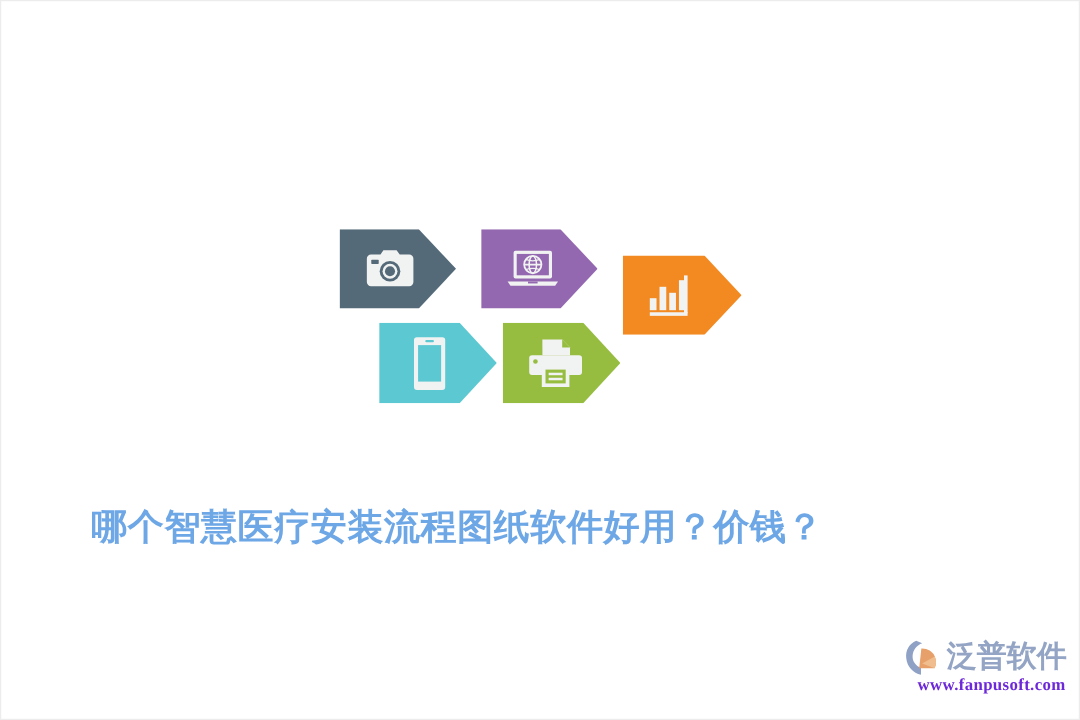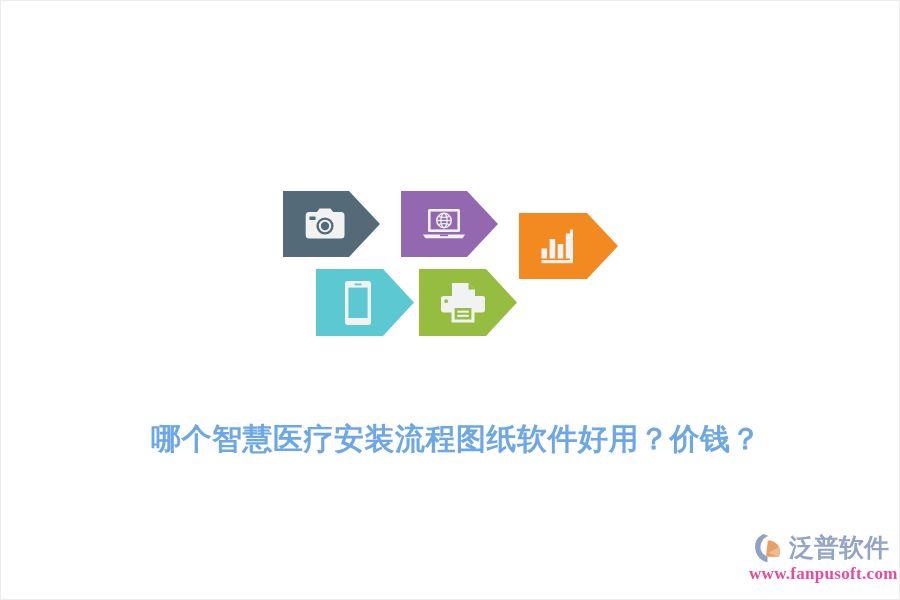--- a/index.html
+++ b/index.html
@@ -63,21 +63,21 @@
   .a-chart   .glyph { margin-left: 20px; }
   .a-phone   .glyph { margin-left: 27px; }
   .a-printer .glyph { margin-left: 19px; }
 
   
   #headline {
     position: absolute;
     left: 0;
     top: 418px;
     width: 760px;
-    text-align: right;
+    text-align: center;
     font-family: "Liberation Sans", "DejaVu Sans", sans-serif;
     font-size: 30px;
     font-weight: bold;
     letter-spacing: 0.5px;
     color: #6ea7e6;
     white-space: nowrap;
   }
 
   
   #watermark {
@@ -99,23 +99,23 @@
     font-size: 25px;
     font-weight: bold;
     color: #93a4c4;
     line-height: 30px;
     letter-spacing: 0px;
     margin-left: 1px;
   }
   #wm-url {
     text-align: right;
     font-family: "Liberation Serif", "DejaVu Serif", serif;
-    font-size: 17px;
+    font-size: 14px;
     font-weight: bold;
-    color: #ec4899;
+    color: #6d28d9;
     letter-spacing: 0.3px;
     margin-top: -1px;
     padding-right: 1px;
   }
 </style>
 </head>
 <body>
 
 <div id="page">
 

